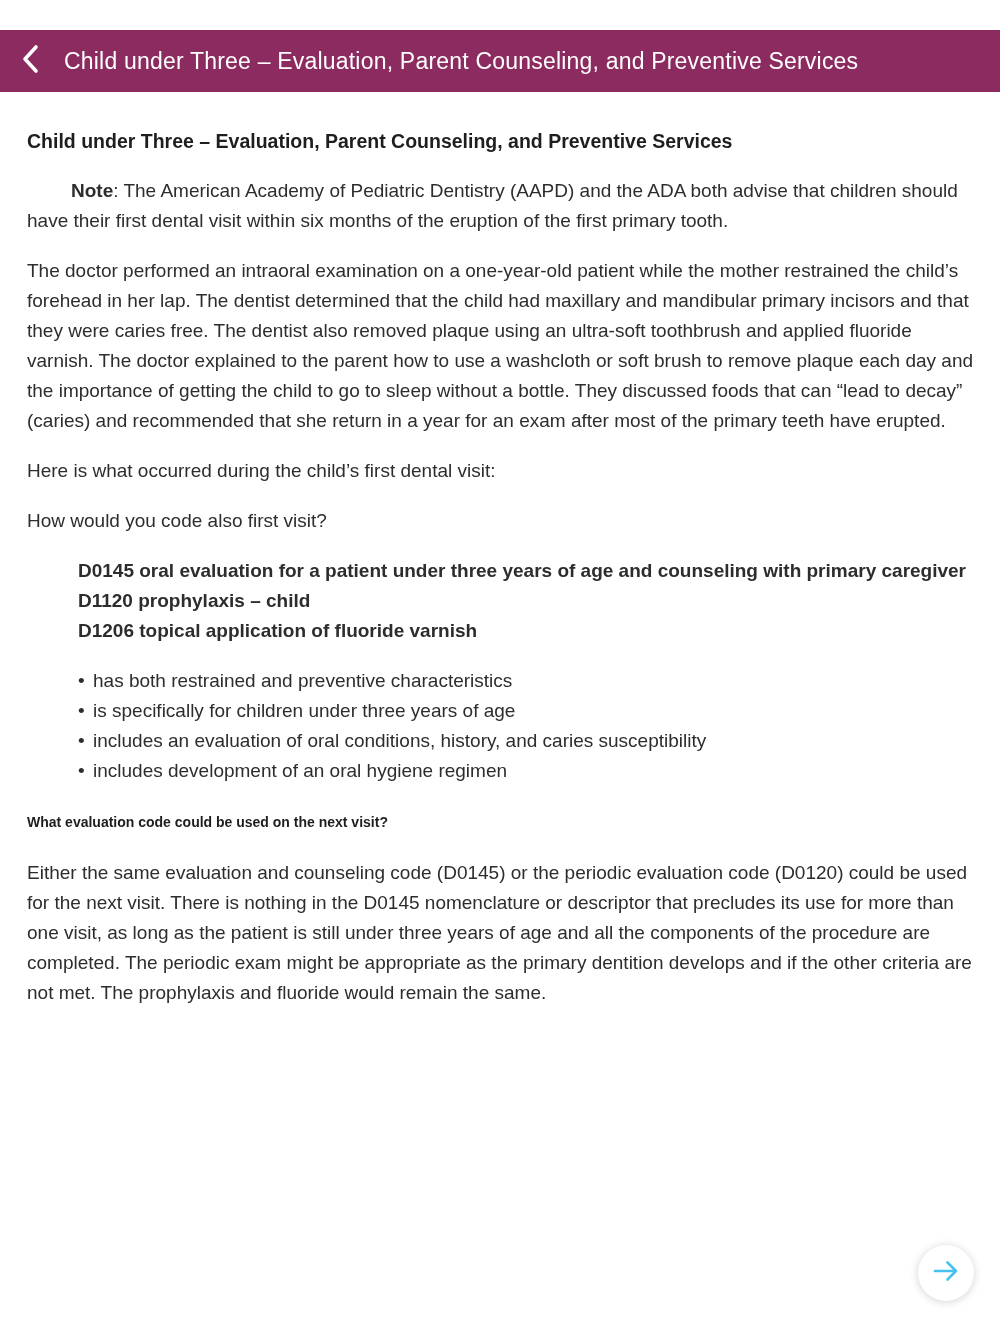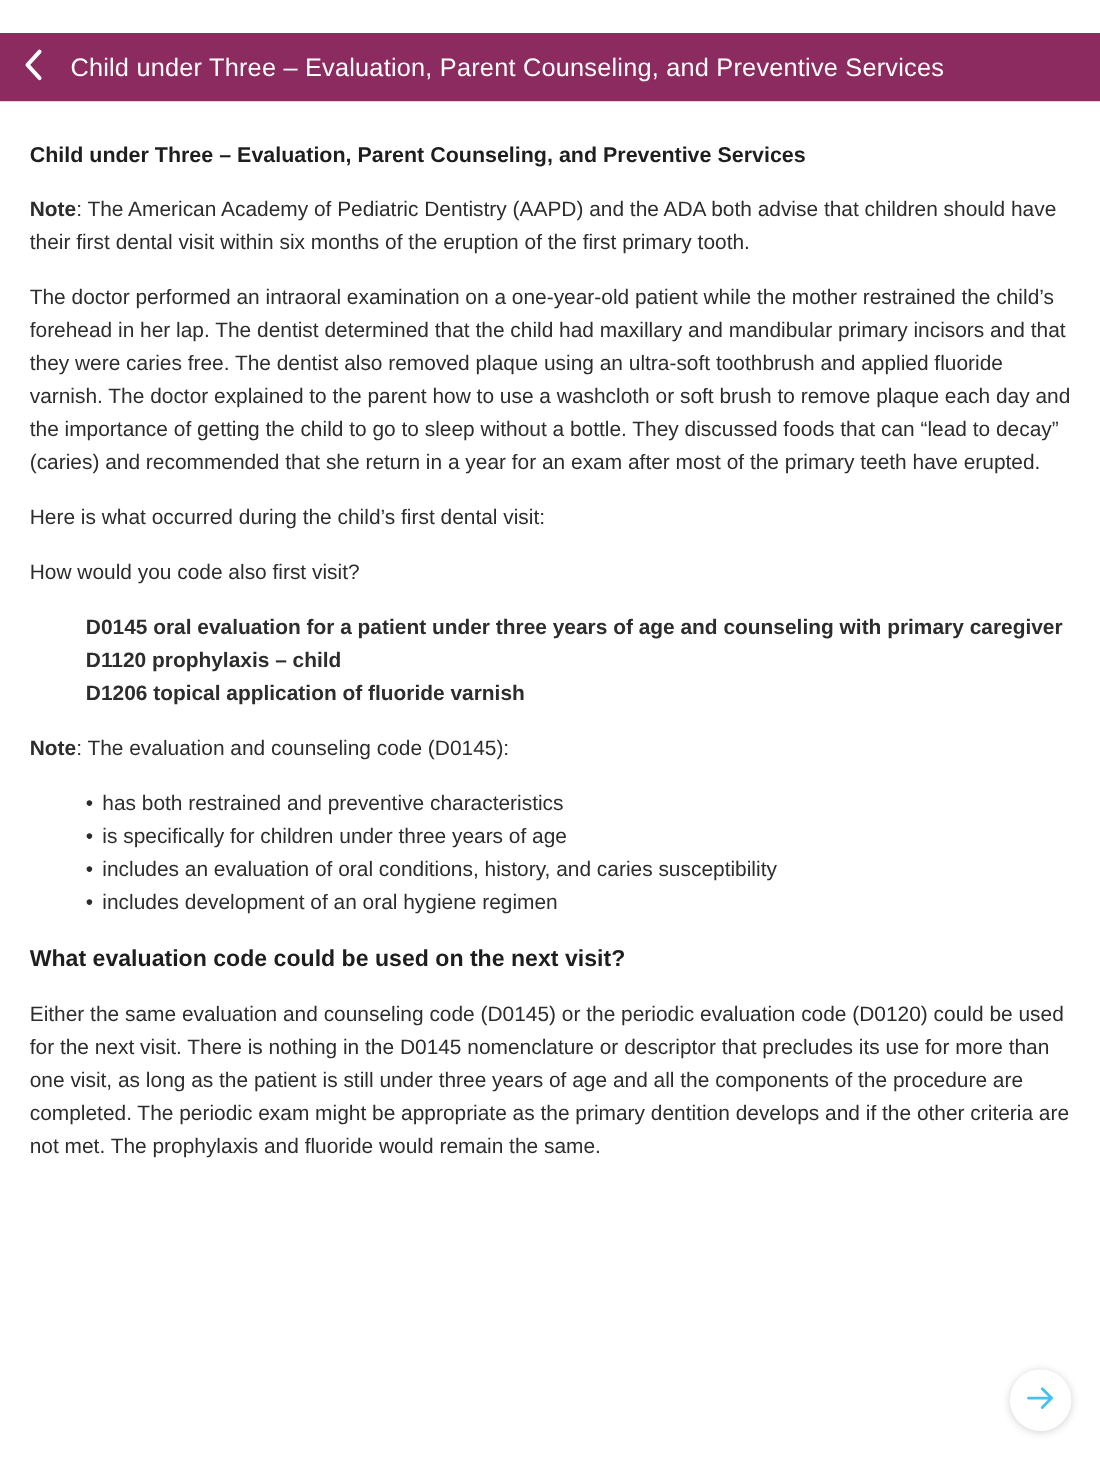--- a/index.html
+++ b/index.html
@@ -50,30 +50,30 @@
     line-height: 30px;
   }
   .content h1 {
     font-size: 19.5px;
     line-height: 30px;
     font-weight: 700;
     margin: 20px 0 20px 0;
     color: #1e1e1e;
   }
   .content h2 {
-    font-size: 21px;
+    font-size: 14px;
     line-height: 30px;
     font-weight: 700;
     margin: 21px 0 21px 0;
     color: #1e1e1e;
   }
   .content p {
     margin: 20px 0;
   }
-  .content strong { font-weight: 700; }
+  .content strong { font-weight: 700; margin-left: 44px; }
   ul.bullet-list {
     list-style: none;
     margin: 20px 0;
     padding: 0 0 0 51px;
   }
   ul.bullet-list li {
     position: relative;
     padding-left: 15px;
     line-height: 30px;
   }
@@ -131,21 +131,20 @@
 
 
   <p>How would you code also first visit?</p>
 
   <div class="code-block">
     <div>D0145 oral evaluation for a patient under three years of age and counseling with primary caregiver</div>
     <div>D1120 prophylaxis – child</div>
     <div>D1206 topical application of fluoride varnish</div>
   </div>
 
-  <p><strong>Note</strong><span>: The evaluation and counseling code (D0145):</span></p>
 
   <ul class="bullet-list">
     <li>has both restrained and preventive characteristics</li>
     <li>is specifically for children under three years of age</li>
     <li>includes an evaluation of oral conditions, history, and caries susceptibility</li>
     <li>includes development of an oral hygiene regimen</li>
   </ul>
 
   <h2>What evaluation code could be used on the next visit?</h2>
 

